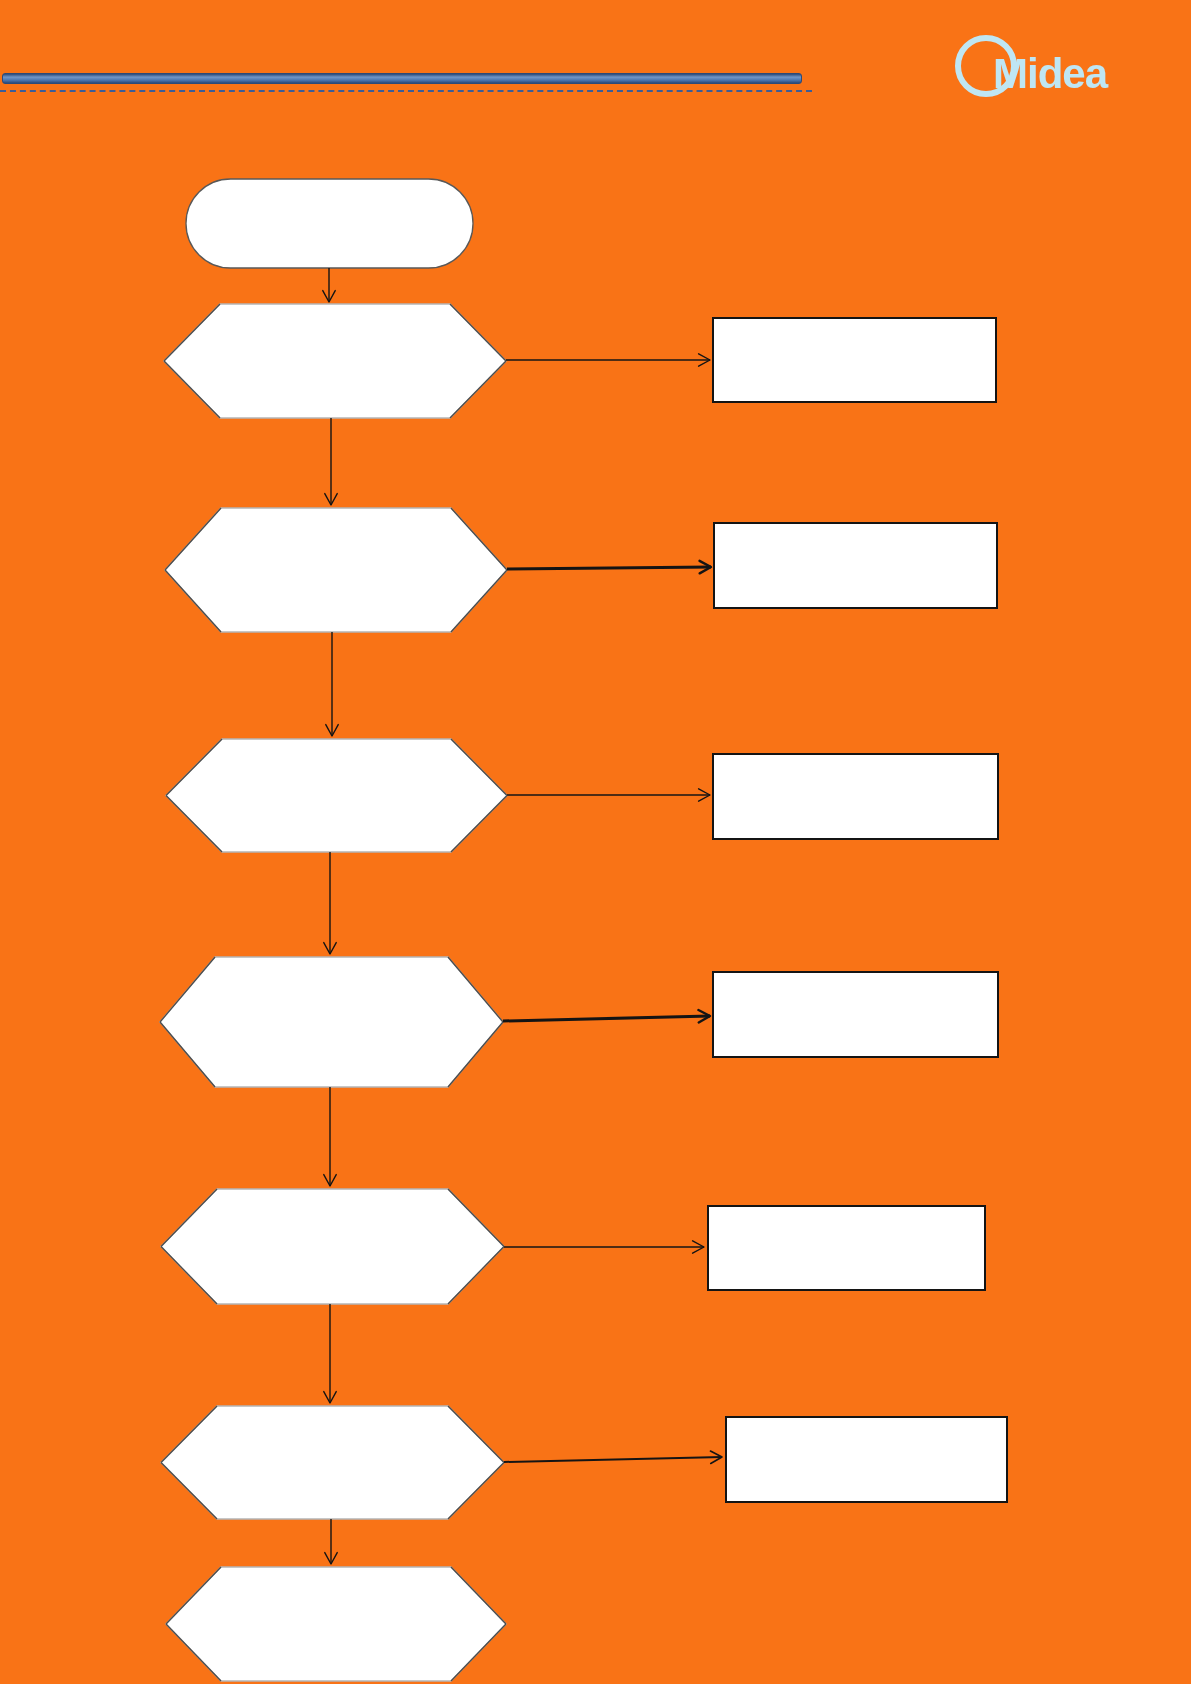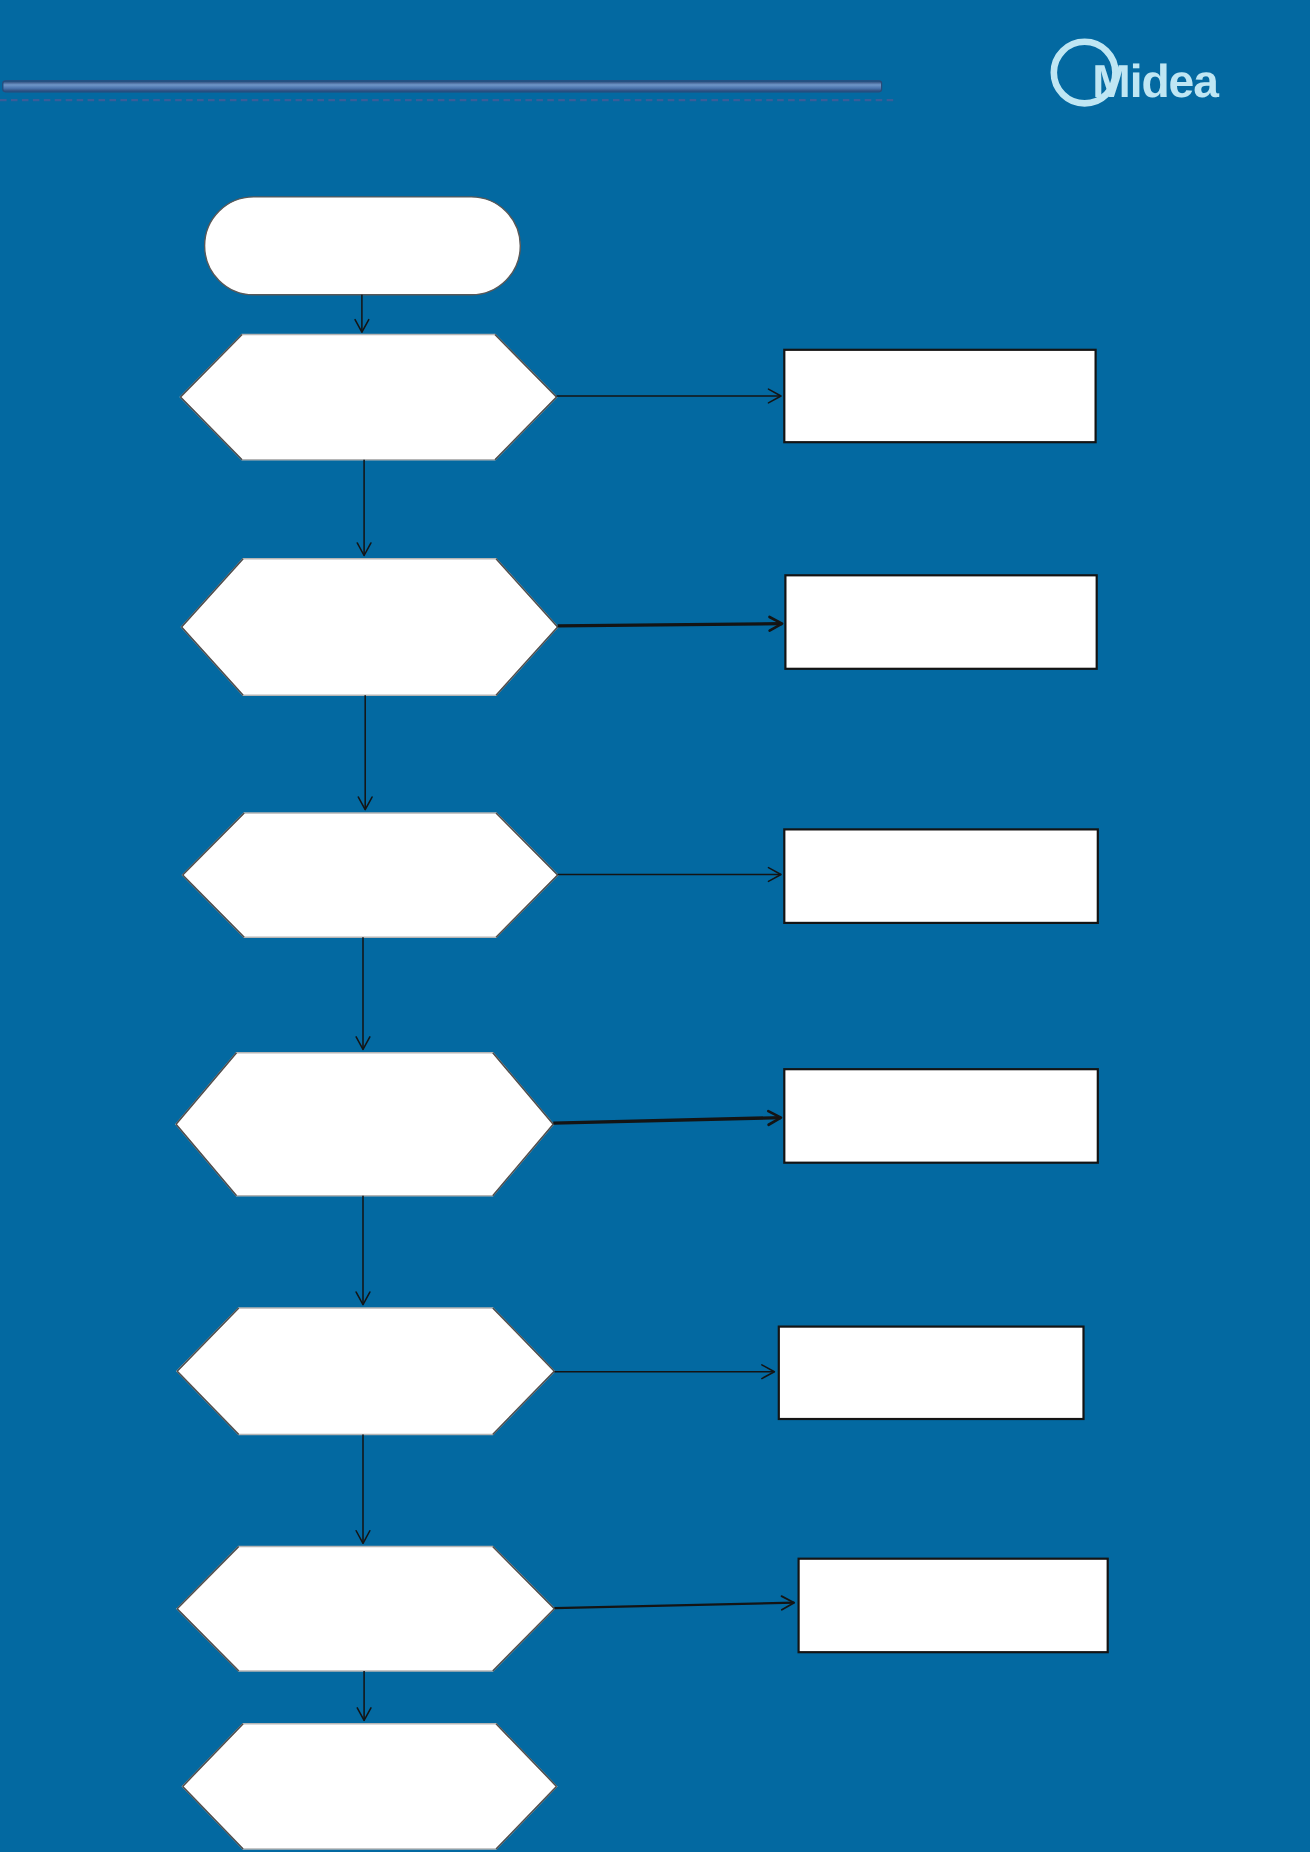--- a/index.html
+++ b/index.html
@@ -1,20 +1,20 @@
 <!DOCTYPE html>
 <html><head>
 <meta charset="utf-8">
 <style>
   html,body{margin:0;padding:0;background:#e8e8e8;}
   .page{
     position:relative;
     width:1191px;height:1684px;
     margin:0 auto;
-    background:#0369a1;
+    background:#f97316;
     overflow:hidden;
     font-family:"Liberation Sans", sans-serif;
   }
   .rule-bar{
     position:absolute;left:2px;top:73px;
     width:800px;height:11px;
     border-radius:3px;
     box-sizing:border-box;
   }
   .rule-dashed{

